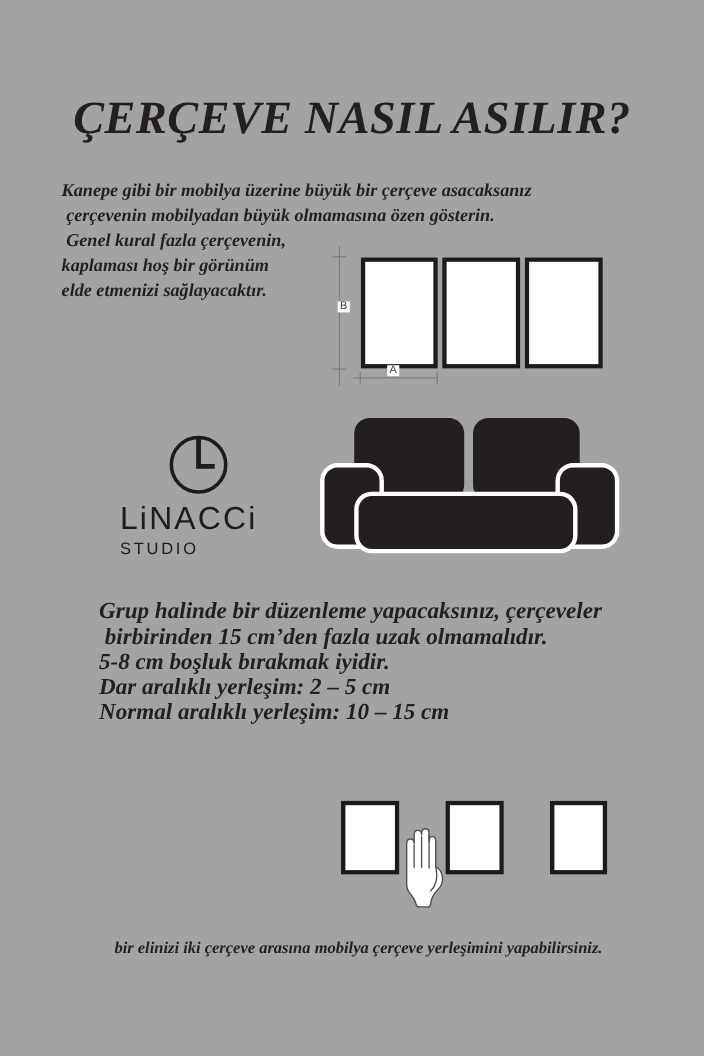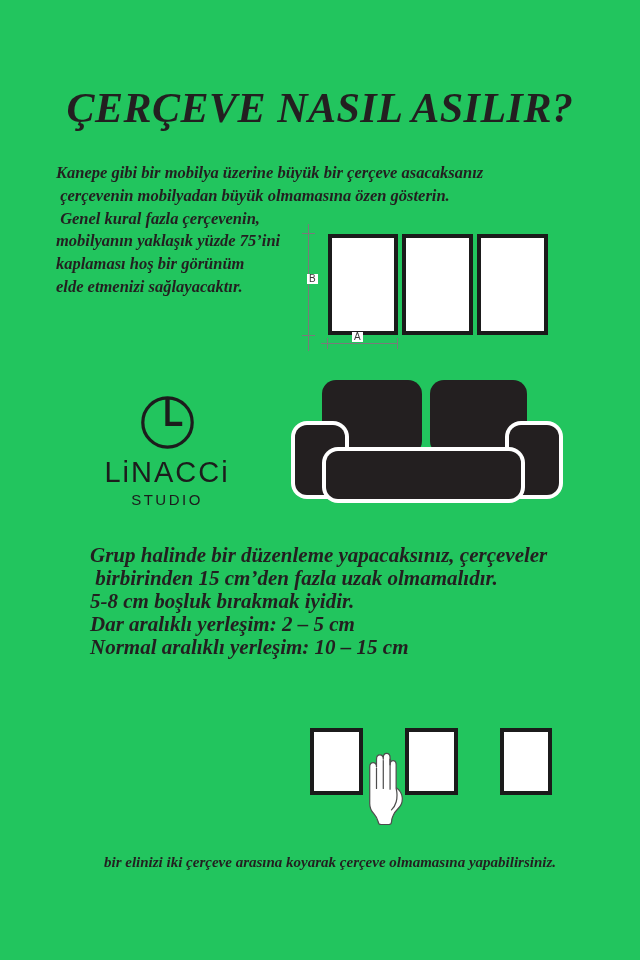--- a/index.html
+++ b/index.html
@@ -1,18 +1,18 @@
 <!DOCTYPE html>
 <html lang="tr"><head>
 <meta charset="utf-8">
 <style>
   html,body{margin:0;padding:0;background:#e9e9e9;}
   .page{
     position:relative;width:640px;height:960px;margin:0 auto;
-    background:#22c55e;overflow:hidden;
+    background:#a3a3a3;overflow:hidden;
     font-family:"Liberation Serif",serif;color:#231f20;
   }
   
   .title{
     position:absolute;left:0;top:84px;width:640px;
     text-align:center;font-size:42px;font-weight:700;font-style:italic;
     letter-spacing:.5px;margin:0;
   }
   
   .tblock{position:absolute;font-weight:700;font-style:italic;}
@@ -33,21 +33,21 @@
   .dim-h{left:321px;top:343px;width:77px;height:1px;}
   .dim-tick-l{left:327px;top:338px;width:1px;height:11px;}
   .dim-tick-r{left:397px;top:338px;width:1px;height:11px;}
   .dim-label{
     position:absolute;font-family:"Liberation Sans",sans-serif;
     font-size:10px;color:#3a3a3a;background:#fff;padding:0 2px;line-height:10px;
   }
   .label-b{left:307px;top:274px;}
   .label-a{left:352px;top:332px;}
   
-  .logo{position:absolute;left:96px;top:394px;width:142px;text-align:center;}
+  .logo{position:absolute;left:109px;top:394px;width:142px;}
   .logo svg{display:block;margin:0 auto;}
   .logo-name{
     font-family:"Liberation Sans",sans-serif;font-size:29px;font-weight:400;
     letter-spacing:2px;margin-top:7px;color:#1c1c1c;line-height:28px;
   }
   .logo-sub{
     font-family:"Liberation Sans",sans-serif;font-size:15px;font-weight:400;
     letter-spacing:2.5px;color:#1c1c1c;line-height:16px;margin-top:6px;
   }
   
@@ -69,21 +69,20 @@
 <body>
 
 <div class="page">
 
   <h1 class="title">ÇERÇEVE NASIL ASILIR?</h1>
 
   <div class="tblock intro">
     <div class="line">Kanepe gibi bir mobilya üzerine büyük bir çerçeve asacaksanız</div>
     <div class="line"> çerçevenin mobilyadan büyük olmamasına özen gösterin.</div>
     <div class="line"> Genel kural fazla çerçevenin,</div>
-    <div class="line">mobilyanın yaklaşık yüzde 75’ini</div>
     <div class="line">kaplaması hoş bir görünüm</div>
     <div class="line">elde etmenizi sağlayacaktır.</div>
   </div>
 
   <div>
     <div class="dim dim-v"></div>
     <div class="dim dim-tick-top"></div>
     <div class="dim dim-tick-bot"></div>
     <span class="dim-label label-b">B</span>
     <div class="tframe tf1"></div>
@@ -142,16 +141,16 @@
           <path fill="none" d="M17.5 28 L17.5 56"></path>
           <path fill="none" d="M27 17 L27 56"></path>
           <path fill="none" d="M36.5 15 L36.5 57"></path>
           <path fill="none" d="M45 56 Q47.5 66 45 75 Q43 82 38.5 86"></path>
         </g>
       </svg>
     </span>
   </div>
 
   <div class="tblock footer-tip">
-    <div class="line">bir elinizi iki çerçeve arasına koyarak çerçeve olmamasına yapabilirsiniz.</div>
+    <div class="line">bir elinizi iki çerçeve arasına mobilya çerçeve yerleşimini yapabilirsiniz.</div>
   </div>
 
 </div>
 
 </body></html>

